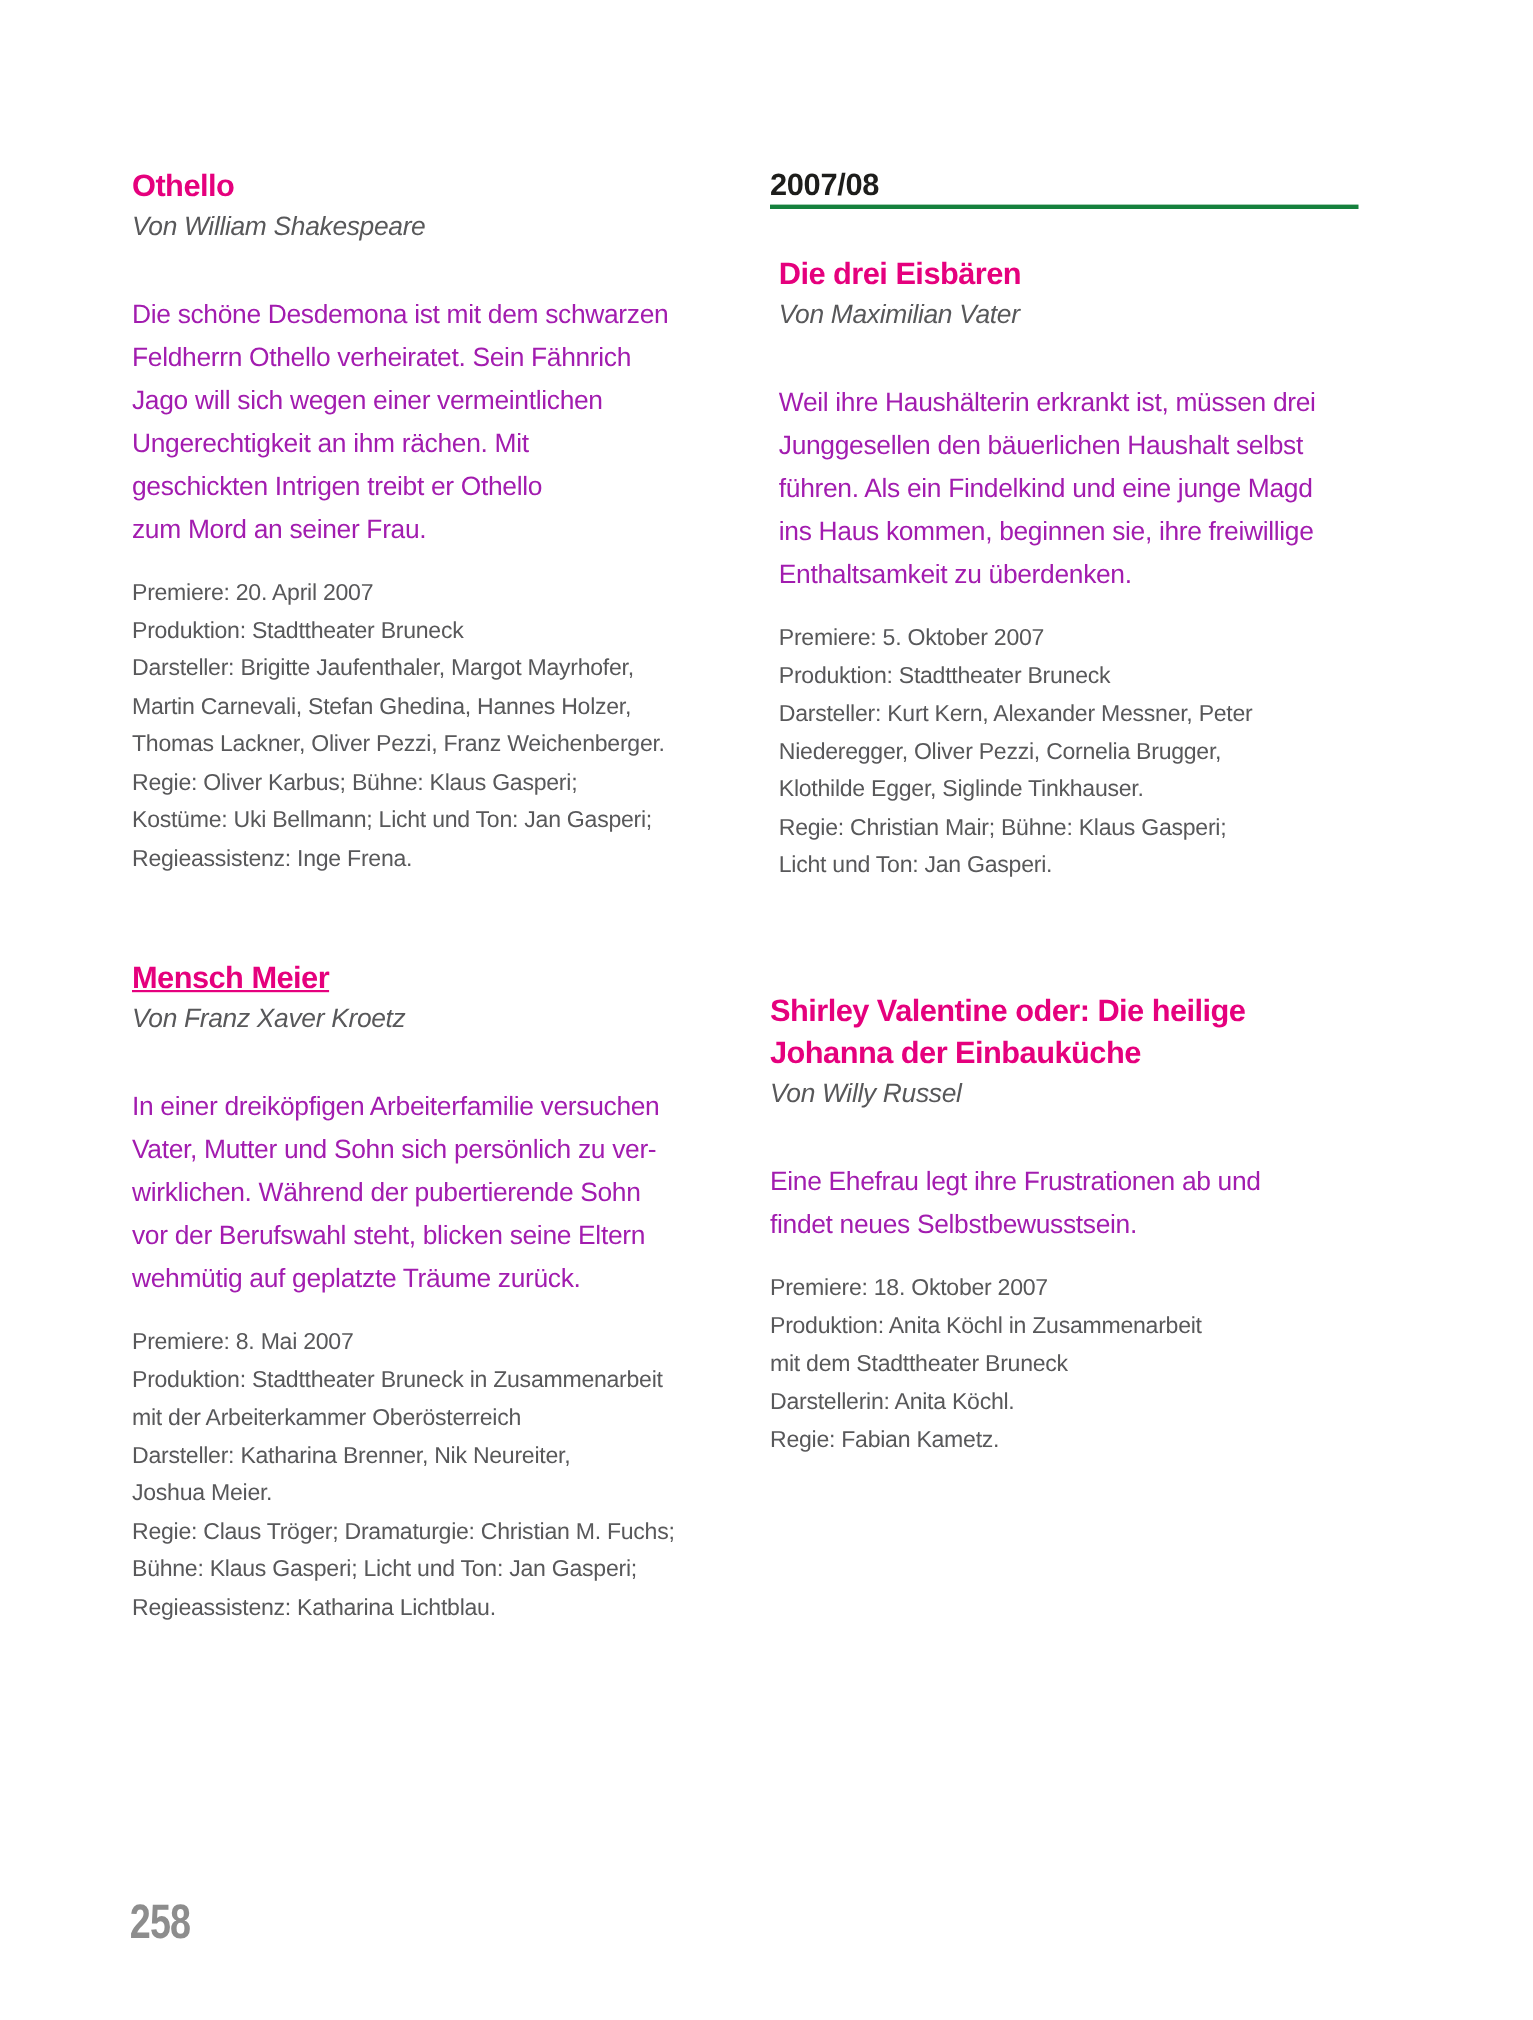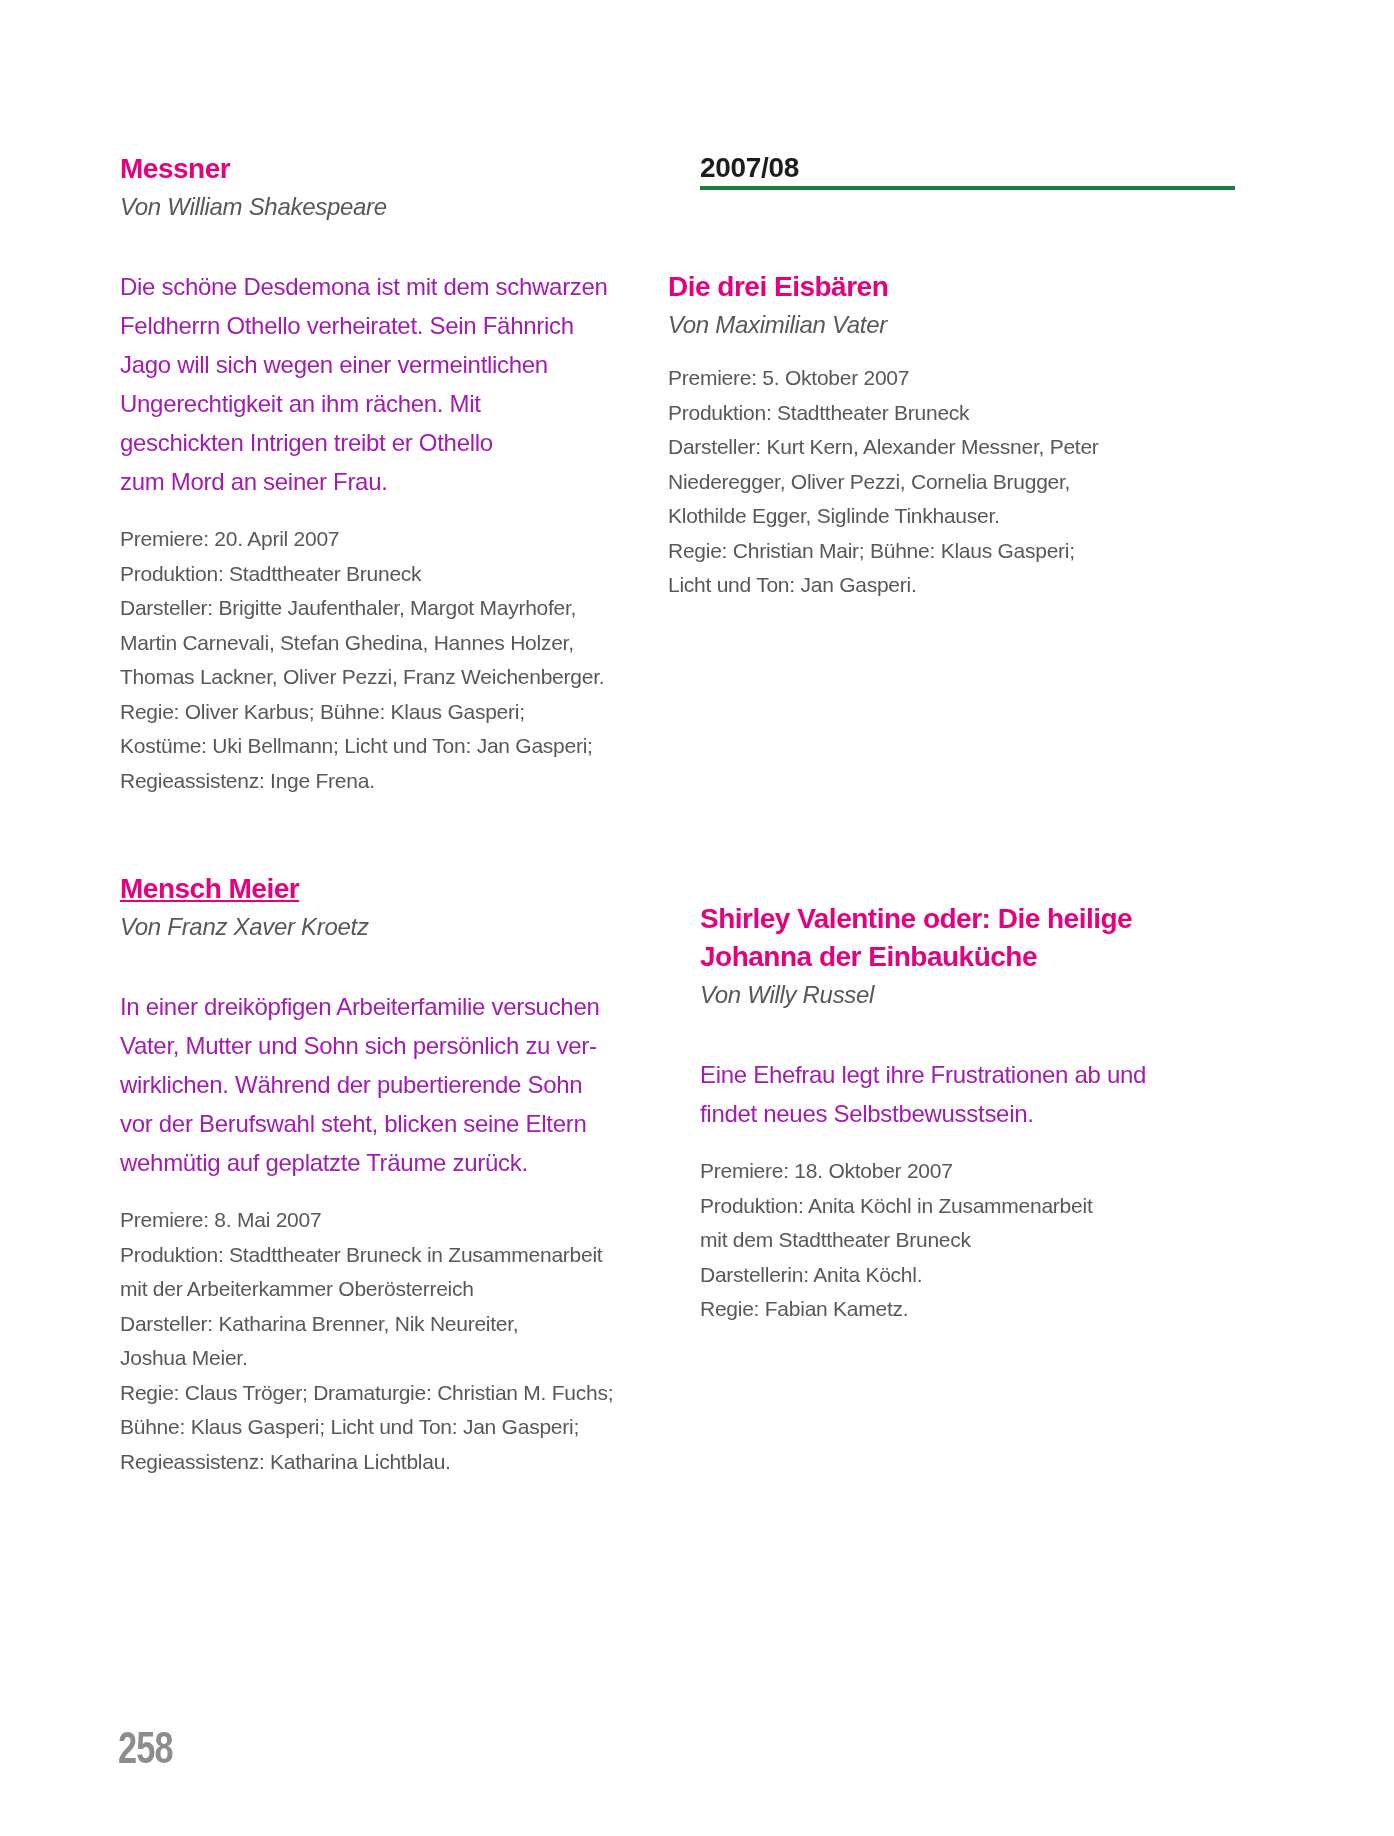--- a/index.html
+++ b/index.html
@@ -9,21 +9,21 @@
     height: 1836px;
     background: #ffffff;
     overflow: hidden;
     font-family: "Liberation Sans", "DejaVu Sans", sans-serif;
   }
   .block { position: absolute; }
 
   #play-othello   { left: 120px; top: 150px;  width: 545px; }
   #play-mensch    { left: 120px; top: 870px;  width: 545px; }
   #season-header  { left: 700px; top: 150px;  width: 535px; border-bottom: 4px solid #15803d; }
-  #play-eisbaeren { left: 668px; top: 230px;  width: 535px; margin-top: 38px; }
+  #play-eisbaeren { left: 708px; top: 230px;  width: 535px; }
   #play-shirley   { left: 700px; top: 900px;  width: 540px; }
 
   .season-label {
     margin: 0;
     font-size: 28px;
     font-weight: bold;
     line-height: 36px;
     color: #1d1d1b;
     letter-spacing: -0.3px;
   }
@@ -77,21 +77,21 @@
 </head>
 <body>
 
 <div class="page">
 
   <header class="block" id="season-header">
     <h2 class="season-label">2007/08</h2>
   </header>
 
   <article class="block" id="play-othello">
-    <h1 class="title" style="color: rgb(229, 0, 125);">Messner</h1>
+    <h1 class="title" style="color: rgb(229, 0, 125);">Othello</h1>
     <p class="author">Von William Shakespeare</p>
     <p class="desc">Die schöne Desdemona ist mit dem schwarzen
 Feldherrn Othello verheiratet. Sein Fähnrich
 Jago will sich wegen einer vermeintlichen
 Ungerechtigkeit an ihm rächen. Mit
 geschickten Intrigen treibt er Othello
 zum Mord an seiner Frau.</p>
     <p class="credits">Premiere: 20. April 2007
 Produktion: Stadttheater Bruneck
 Darsteller: Brigitte Jaufenthaler, Margot Mayrhofer,
@@ -116,20 +116,25 @@
 Darsteller: Katharina Brenner, Nik Neureiter,
 Joshua Meier.
 Regie: Claus Tröger; Dramaturgie: Christian M. Fuchs;
 Bühne: Klaus Gasperi; Licht und Ton: Jan Gasperi;
 Regieassistenz: Katharina Lichtblau.</p>
   </article>
 
   <article class="block" id="play-eisbaeren">
     <h1 class="title" style="color: rgb(229, 0, 125);">Die drei Eisbären</h1>
     <p class="author">Von Maximilian Vater</p>
+    <p class="desc">Weil ihre Haushälterin erkrankt ist, müssen drei
+Junggesellen den bäuerlichen Haushalt selbst
+führen. Als ein Findelkind und eine junge Magd
+ins Haus kommen, beginnen sie, ihre freiwillige
+Enthaltsamkeit zu überdenken.</p>
     <p class="credits">Premiere: 5. Oktober 2007
 Produktion: Stadttheater Bruneck
 Darsteller: Kurt Kern, Alexander Messner, Peter
 Niederegger, Oliver Pezzi, Cornelia Brugger,
 Klothilde Egger, Siglinde Tinkhauser.
 Regie: Christian Mair; Bühne: Klaus Gasperi;
 Licht und Ton: Jan Gasperi.</p>
   </article>
 
   <article class="block" id="play-shirley">

